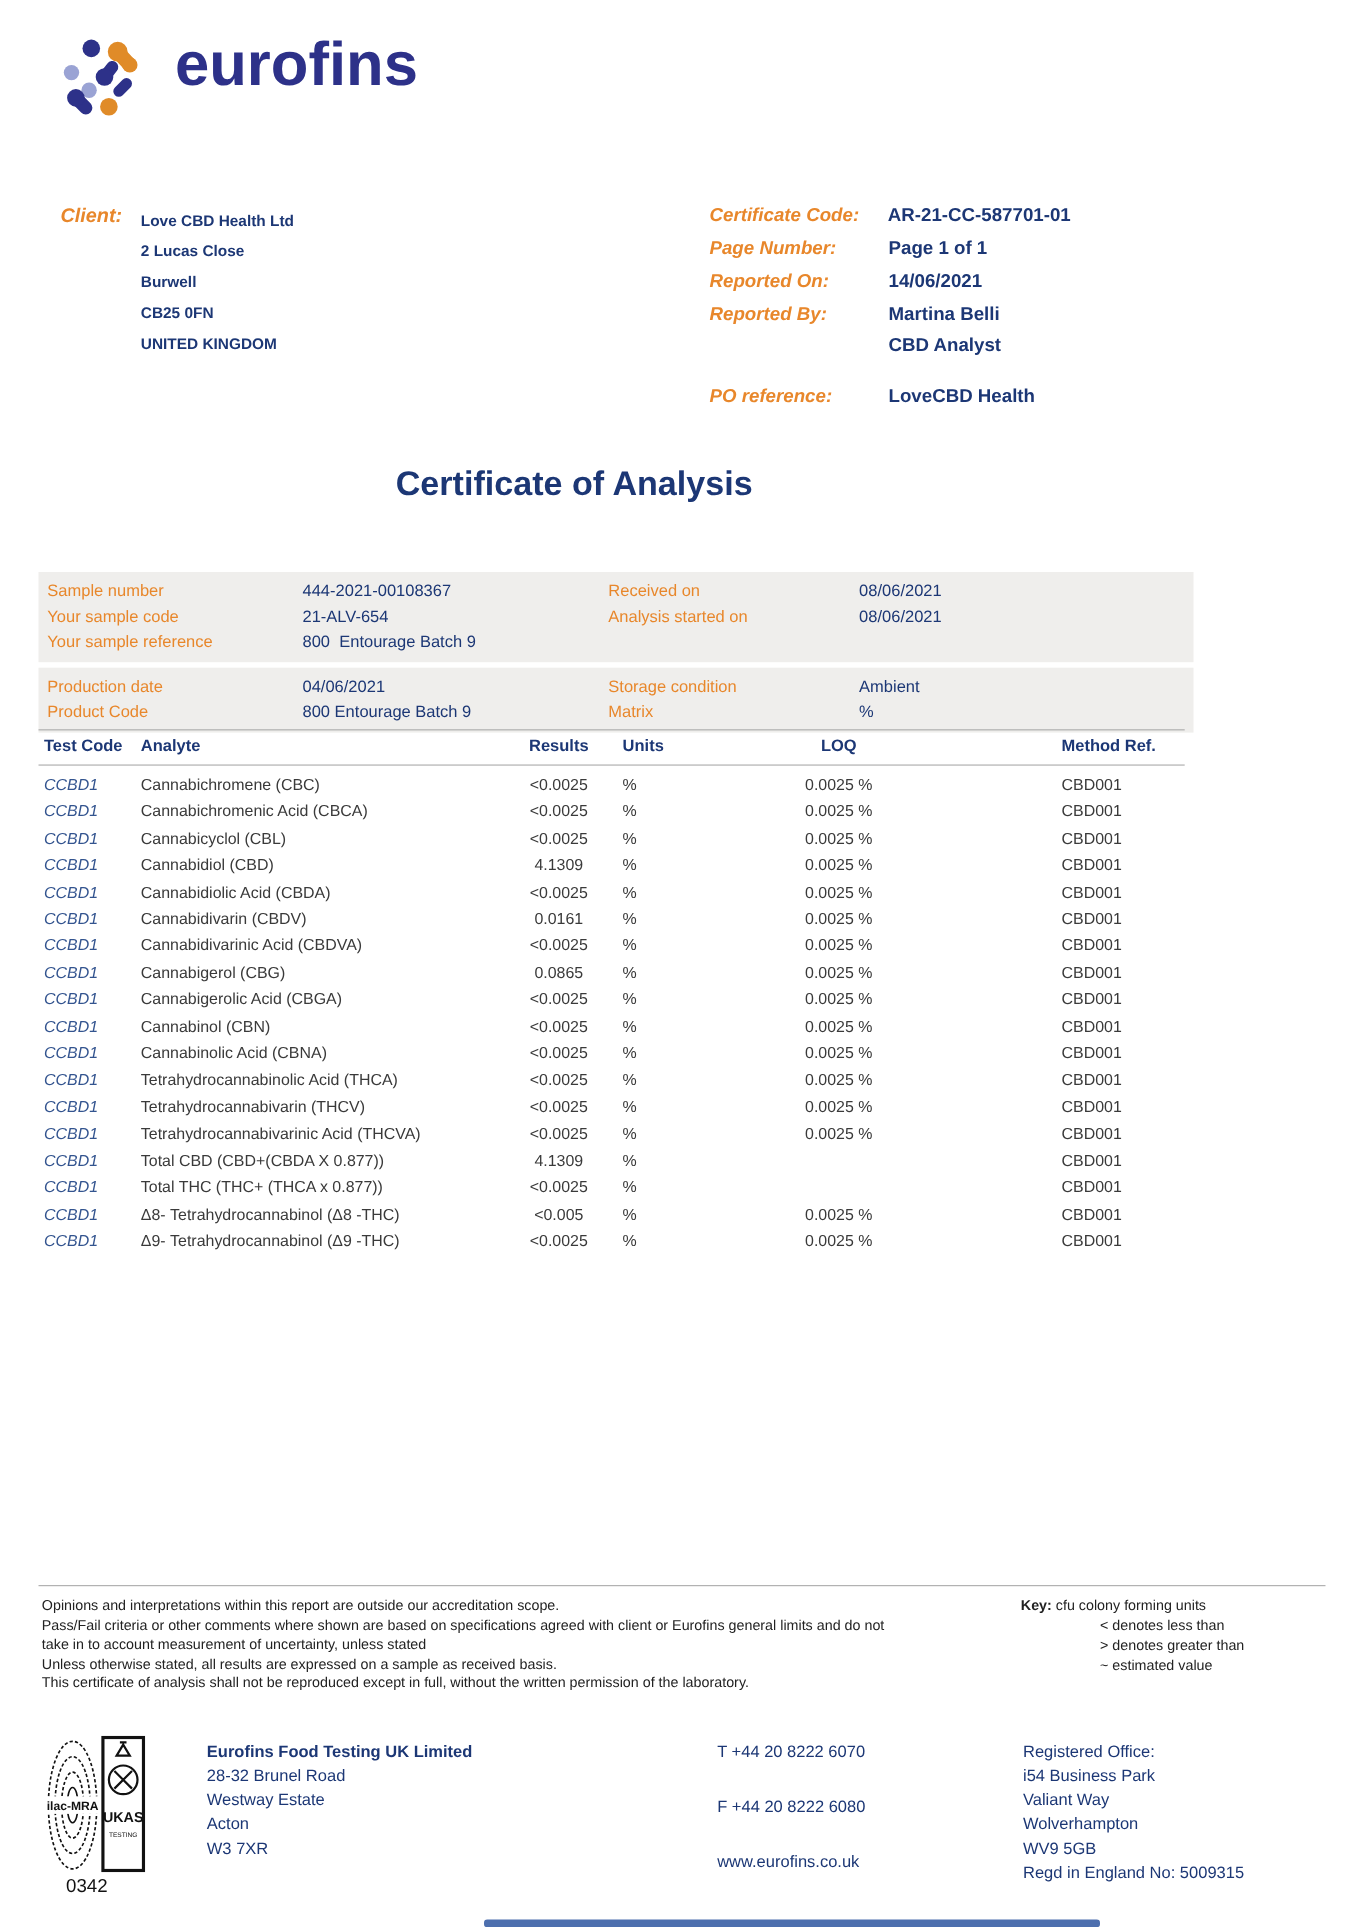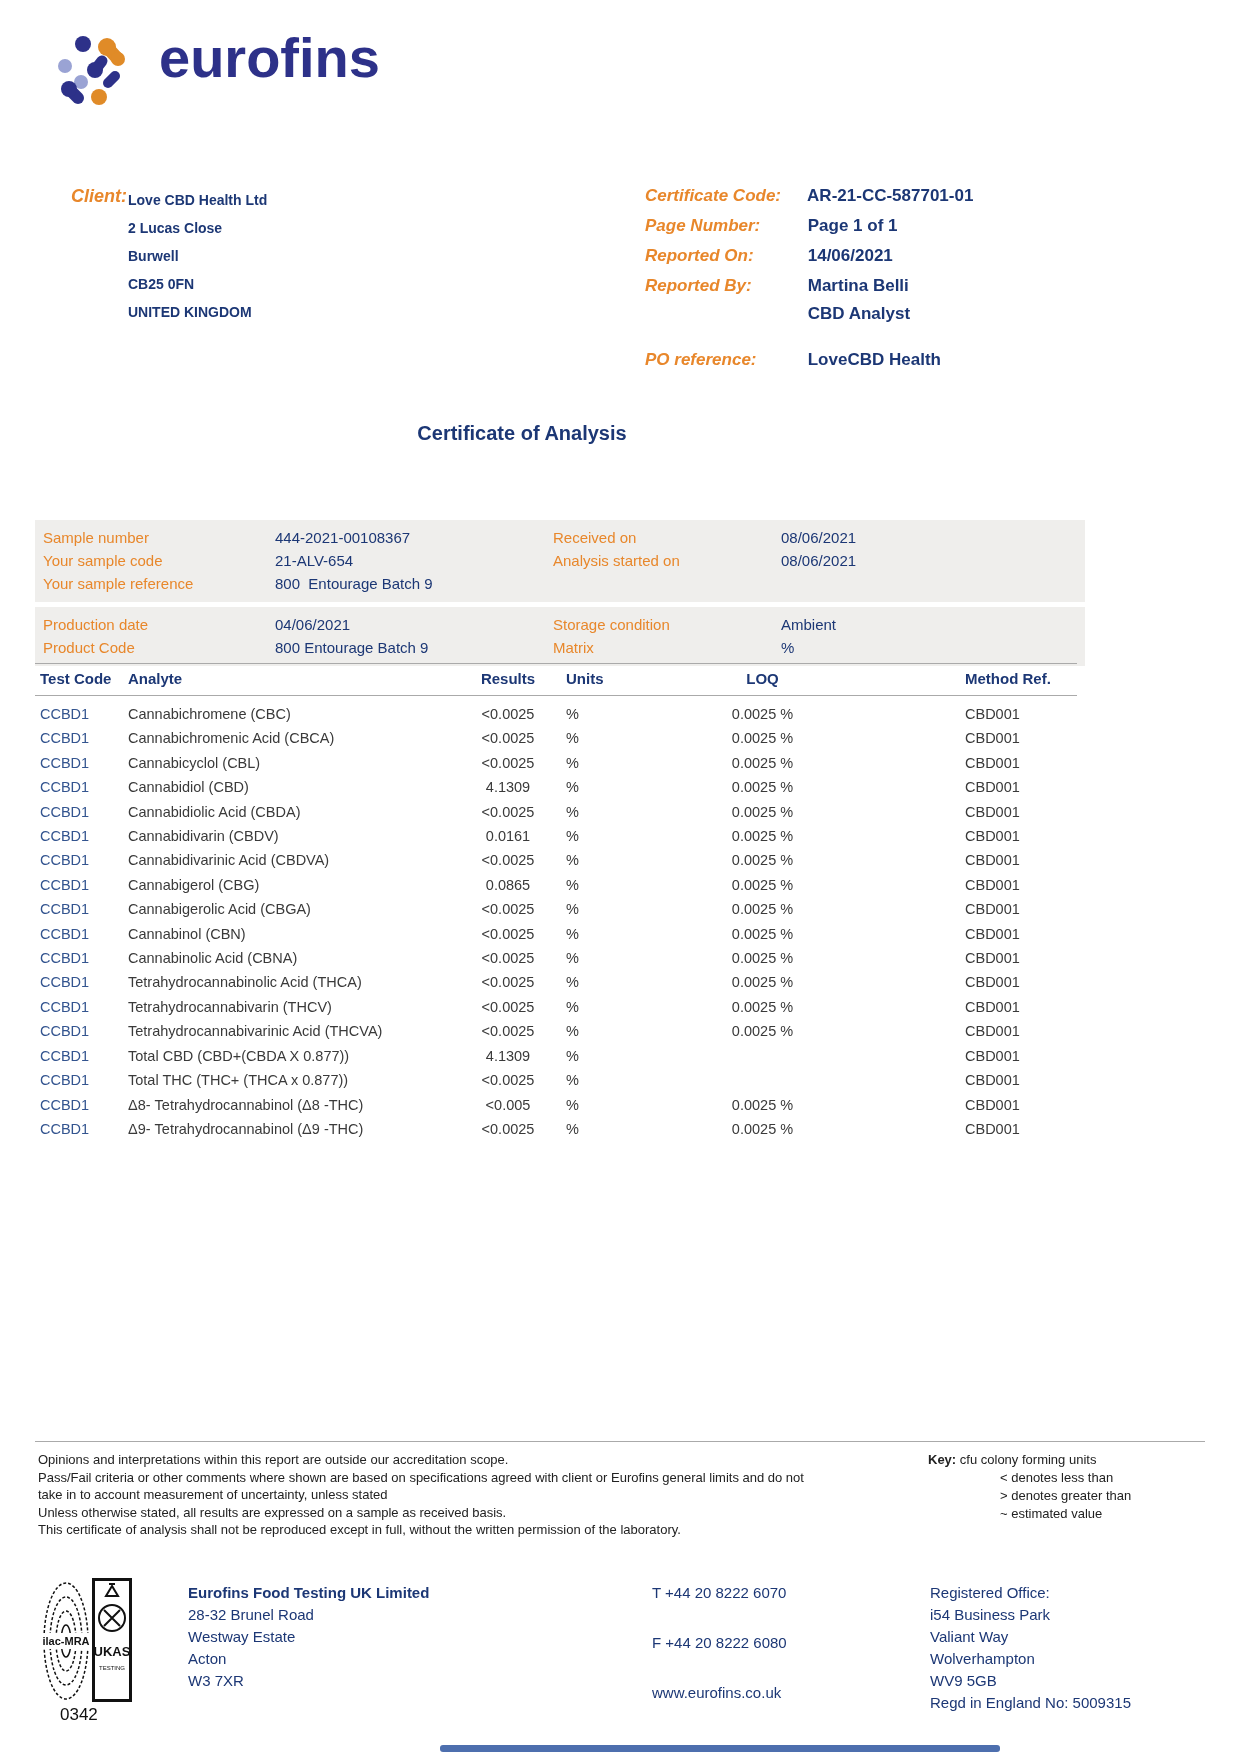--- a/index.html
+++ b/index.html
@@ -10,50 +10,50 @@
   html,body{margin:0;padding:0;background:#fff;}
   #page{position:relative;width:1240px;height:1752px;background:#ffffff;
         font-family:"Liberation Sans",sans-serif;overflow:hidden;}
 
   
   .logo{position:absolute;left:55px;top:30px;display:flex;align-items:flex-start;gap:12px;}
   .logo-word{font-size:56px;font-weight:600;color:var(--logo-blue);letter-spacing:0px;line-height:1;}
 
   
   .client-label{position:absolute;left:55px;top:186px;font-size:18px;font-weight:bold;
-                font-style:italic;color:var(--orange);margin-left:16px;}
+                font-style:italic;color:var(--orange);}
   .client-lines{position:absolute;left:128px;top:186px;font-size:14px;font-weight:bold;
                 color:var(--navy);line-height:28px;}
   .meta-row{position:absolute;left:645px;width:560px;font-size:17px;font-weight:bold;}
   .meta-row .lbl{display:inline-block;width:158px;color:var(--orange);font-style:italic;}
   .meta-row .val{color:var(--navy);text-align:right;}
 
   .doc-title{position:absolute;left:0;top:422px;width:1044px;text-align:center;
-             font-size:20px;font-weight:bold;color:var(--navy);}
+             font-size:31px;font-weight:bold;color:var(--navy);}
 
   
   .info-block{position:absolute;left:35px;width:1042px;background:var(--block-bg);
               padding:6px 0 7px 8px;font-size:15px;line-height:23px;}
   .info-grid{display:grid;grid-template-columns:232px 278px 228px auto;}
   .info-grid .lbl{color:var(--orange);}
   .info-grid .val{color:var(--navy);white-space:pre;}
 
   
   .rule{position:absolute;left:35px;width:1042px;height:0;border-top:1px solid var(--rule-gray);}
   .tbl-head,.tbl-row{display:grid;grid-template-columns:88px 335px 90px 52px 315px 155px;
                      padding-left:5px;}
   .tbl-head{position:absolute;left:35px;top:670px;width:1037px;font-size:15px;
             font-weight:bold;color:var(--navy);}
   .tbl-body{position:absolute;left:35px;top:702px;width:1037px;font-size:14.5px;
             color:var(--table-text);}
   .tbl-row{line-height:24.4px;}
   .c-result,.c-loq{text-align:center;}
   .c-unit{padding-left:13px;}
   .c-method{padding-left:45px;}
-  .tbl-row .c-code{color:var(--code-blue);}
+  .tbl-row .c-code{color:var(--code-blue);font-style:italic;}
 
   
   .notes-rule{position:absolute;left:35px;top:1441px;width:1170px;height:0;
               border-top:1px solid var(--rule-gray);}
   .disclaimer{position:absolute;left:38px;top:1451px;width:880px;font-size:13px;
               line-height:17.6px;color:#222;}
   .keyblock{position:absolute;left:928px;top:1451px;width:290px;font-size:13px;
             line-height:18px;color:#222;}
   .keyblock .klabel{font-weight:bold;}
   .keyblock .kline{padding-left:72px;}

